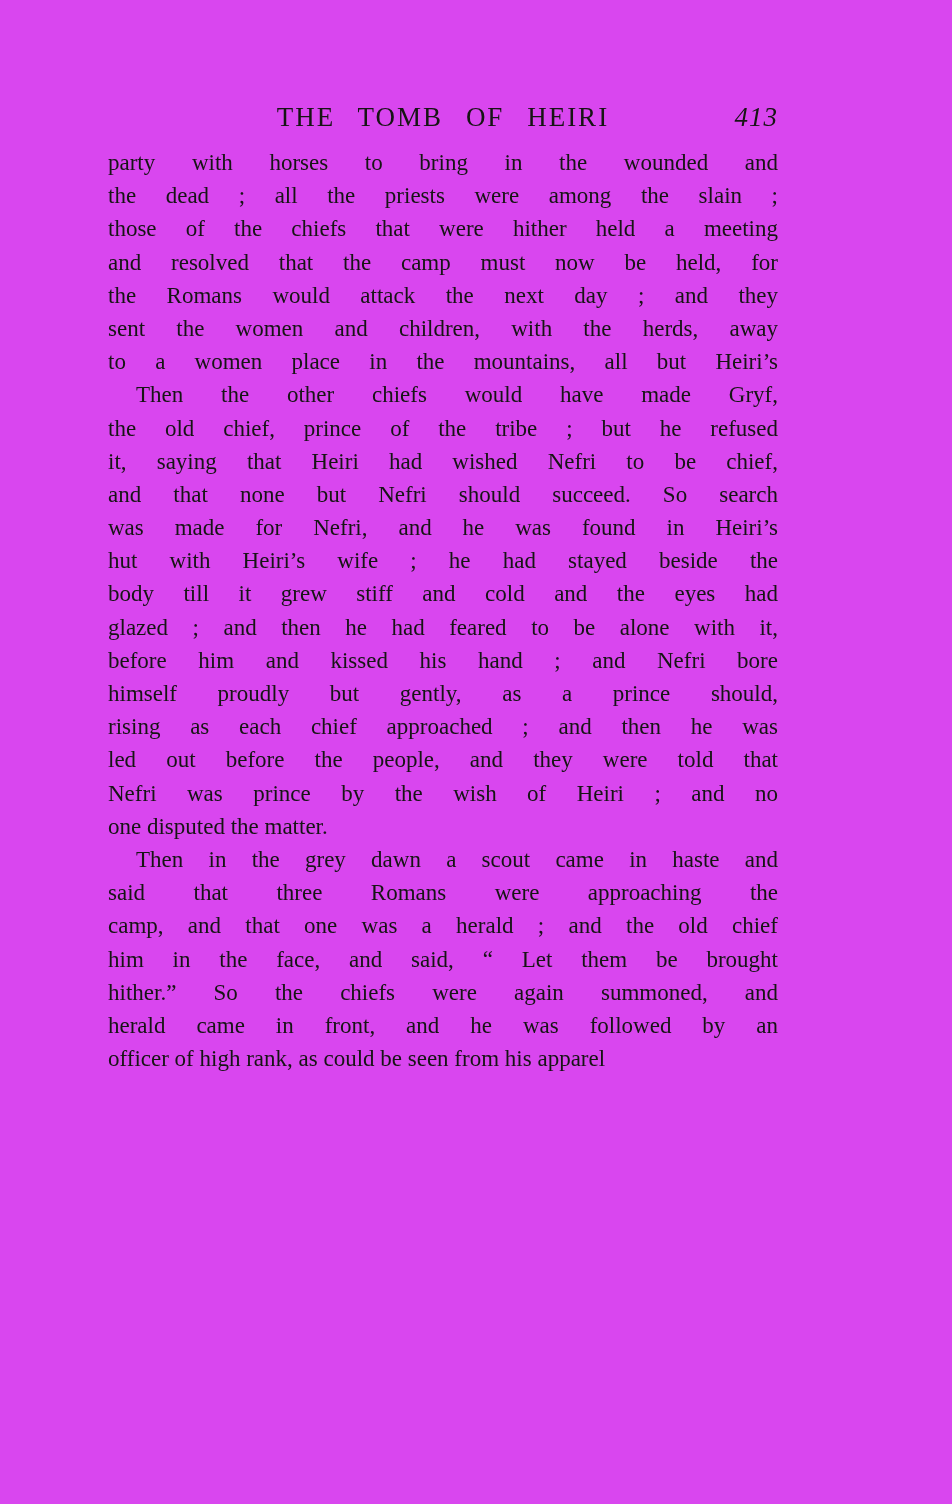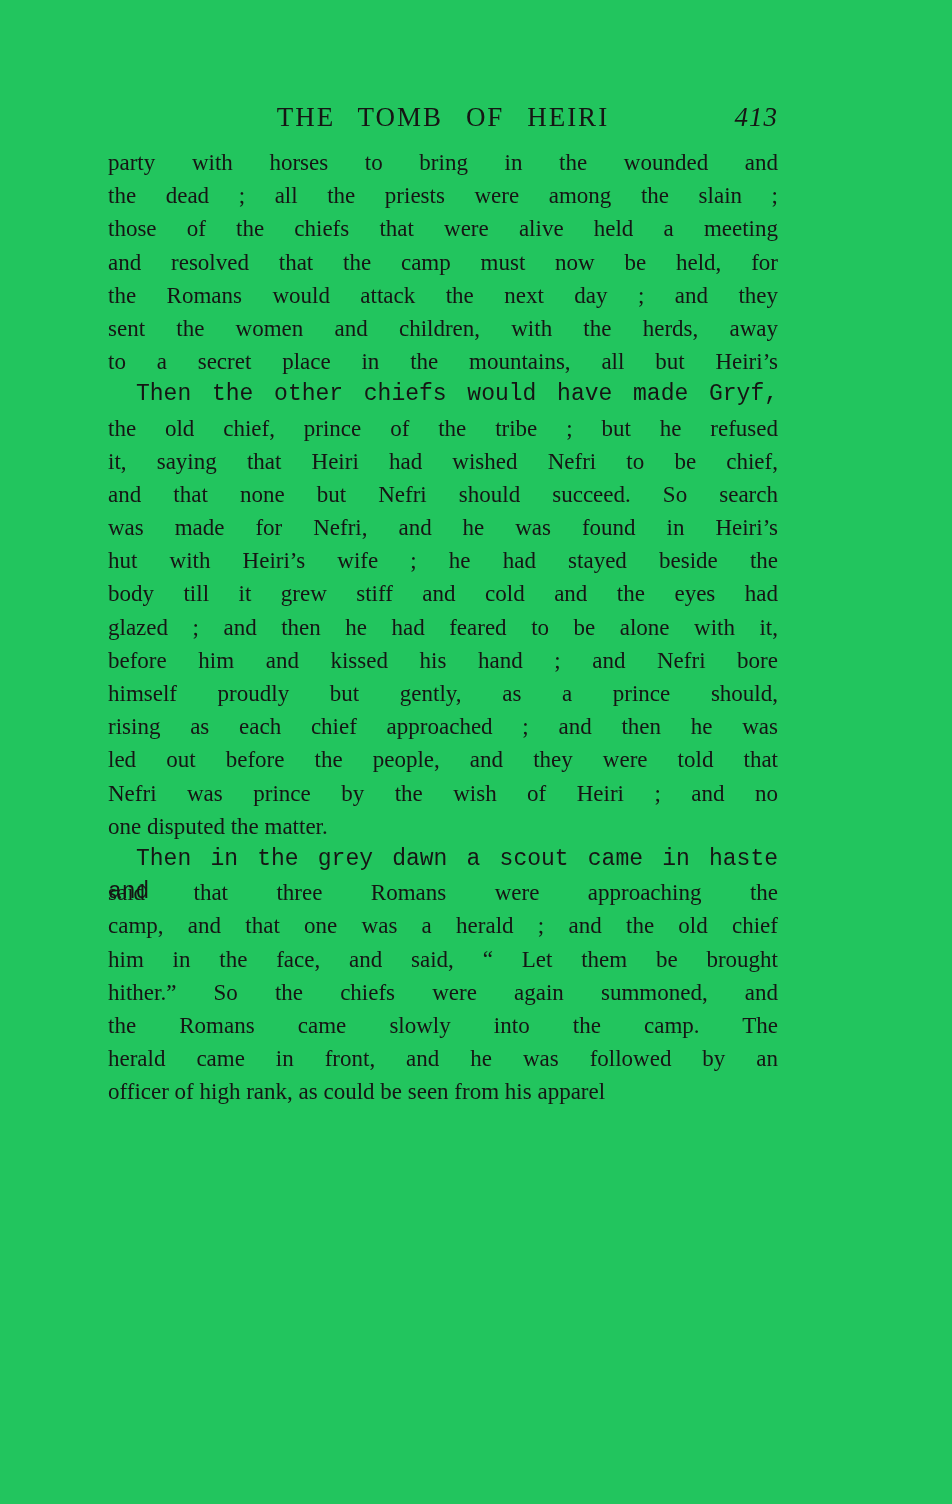--- a/index.html
+++ b/index.html
@@ -5,21 +5,21 @@
   html, body {
     margin: 0;
     padding: 0;
     background: #e8e8e8;
   }
   .page {
     position: relative;
     width: 952px;
     height: 1504px;
     margin: 0 auto;
-    background: #22c55e;
+    background: #d946ef;
     color: #161514;
     font-family: "Liberation Serif", "DejaVu Serif", serif;
     overflow: hidden;
   }
   .textblock {
     position: absolute;
     left: 108px;
     top: 100px;
     width: 670px;
   }
@@ -50,57 +50,55 @@
   .line {
     text-align: justify;
     text-align-last: justify;
     height: 33.2px;
   }
   .line.last {
     text-align-last: left;
   }
   .line.indent {
     text-indent: 28px;
-    font-family: Liberation Mono, monospace;
   }
 </style>
 </head>
 <body>
 
 <div class="page">
   <div class="textblock">
     <div class="running-head">
       <span class="running-title">THE TOMB OF HEIRI</span>
       <span class="page-number">413</span>
     </div>
     <div class="bodytext">
         <div class="line">party with horses to bring in the wounded and</div>
         <div class="line">the dead ; all the priests were among the slain ;</div>
-        <div class="line">those of the chiefs that were alive held a meeting</div>
+        <div class="line">those of the chiefs that were hither held a meeting</div>
         <div class="line">and resolved that the camp must now be held, for</div>
         <div class="line">the Romans would attack the next day ; and they</div>
         <div class="line">sent the women and children, with the herds, away</div>
-        <div class="line">to a secret place in the mountains, all but Heiri’s</div>
+        <div class="line">to a women place in the mountains, all but Heiri’s</div>
         <div class="line indent">Then the other chiefs would have made Gryf,</div>
         <div class="line">the old chief, prince of the tribe ; but he refused</div>
         <div class="line">it, saying that Heiri had wished Nefri to be chief,</div>
         <div class="line">and that none but Nefri should succeed. So search</div>
         <div class="line">was made for Nefri, and he was found in Heiri’s</div>
         <div class="line">hut with Heiri’s wife ; he had stayed beside the</div>
         <div class="line">body till it grew stiff and cold and the eyes had</div>
         <div class="line">glazed ; and then he had feared to be alone with it,</div>
         <div class="line">before him and kissed his hand ; and Nefri bore</div>
         <div class="line">himself proudly but gently, as a prince should,</div>
         <div class="line">rising as each chief approached ; and then he was</div>
         <div class="line">led out before the people, and they were told that</div>
         <div class="line">Nefri was prince by the wish of Heiri ; and no</div>
         <div class="line last">one disputed the matter.</div>
         <div class="line indent">Then in the grey dawn a scout came in haste and</div>
         <div class="line">said that three Romans were approaching the</div>
         <div class="line">camp, and that one was a herald ; and the old chief</div>
         <div class="line">him in the face, and said, “ Let them be brought</div>
         <div class="line">hither.” So the chiefs were again summoned, and</div>
-        <div class="line">the Romans came slowly into the camp. The</div>
         <div class="line">herald came in front, and he was followed by an</div>
         <div class="line last">officer of high rank, as could be seen from his apparel</div>
       </div>
   </div>
 </div>
 
 </body></html>

